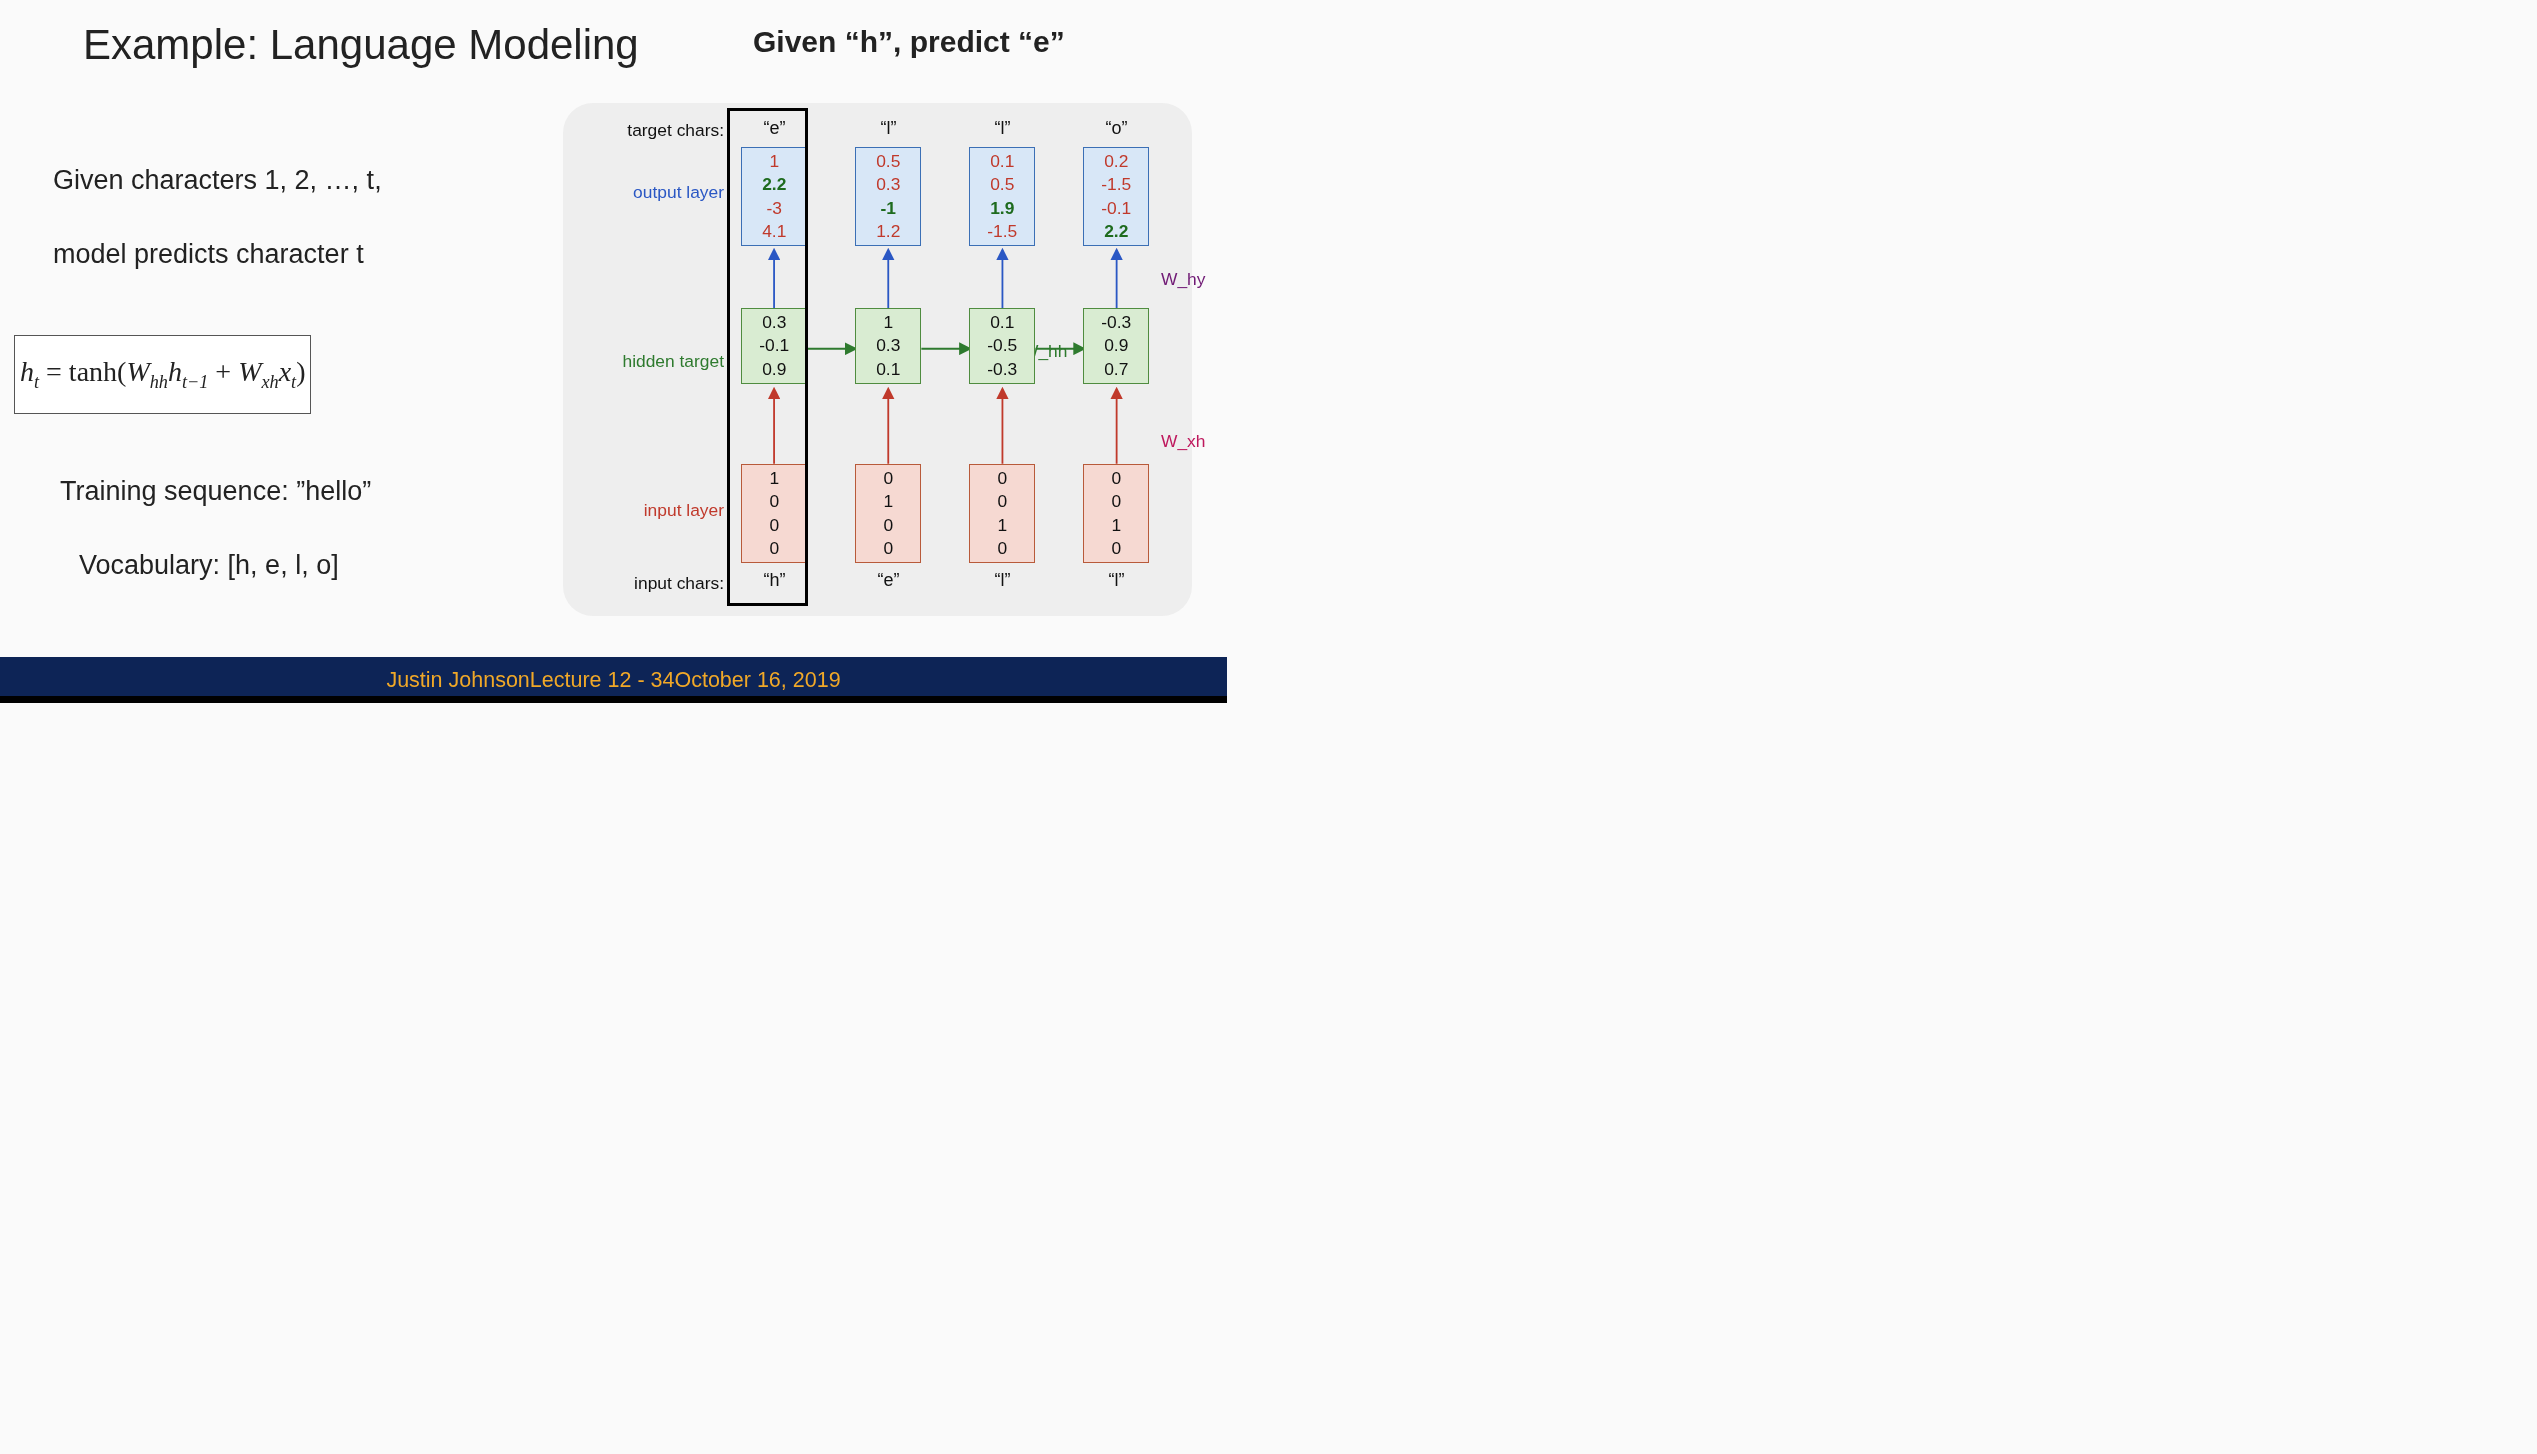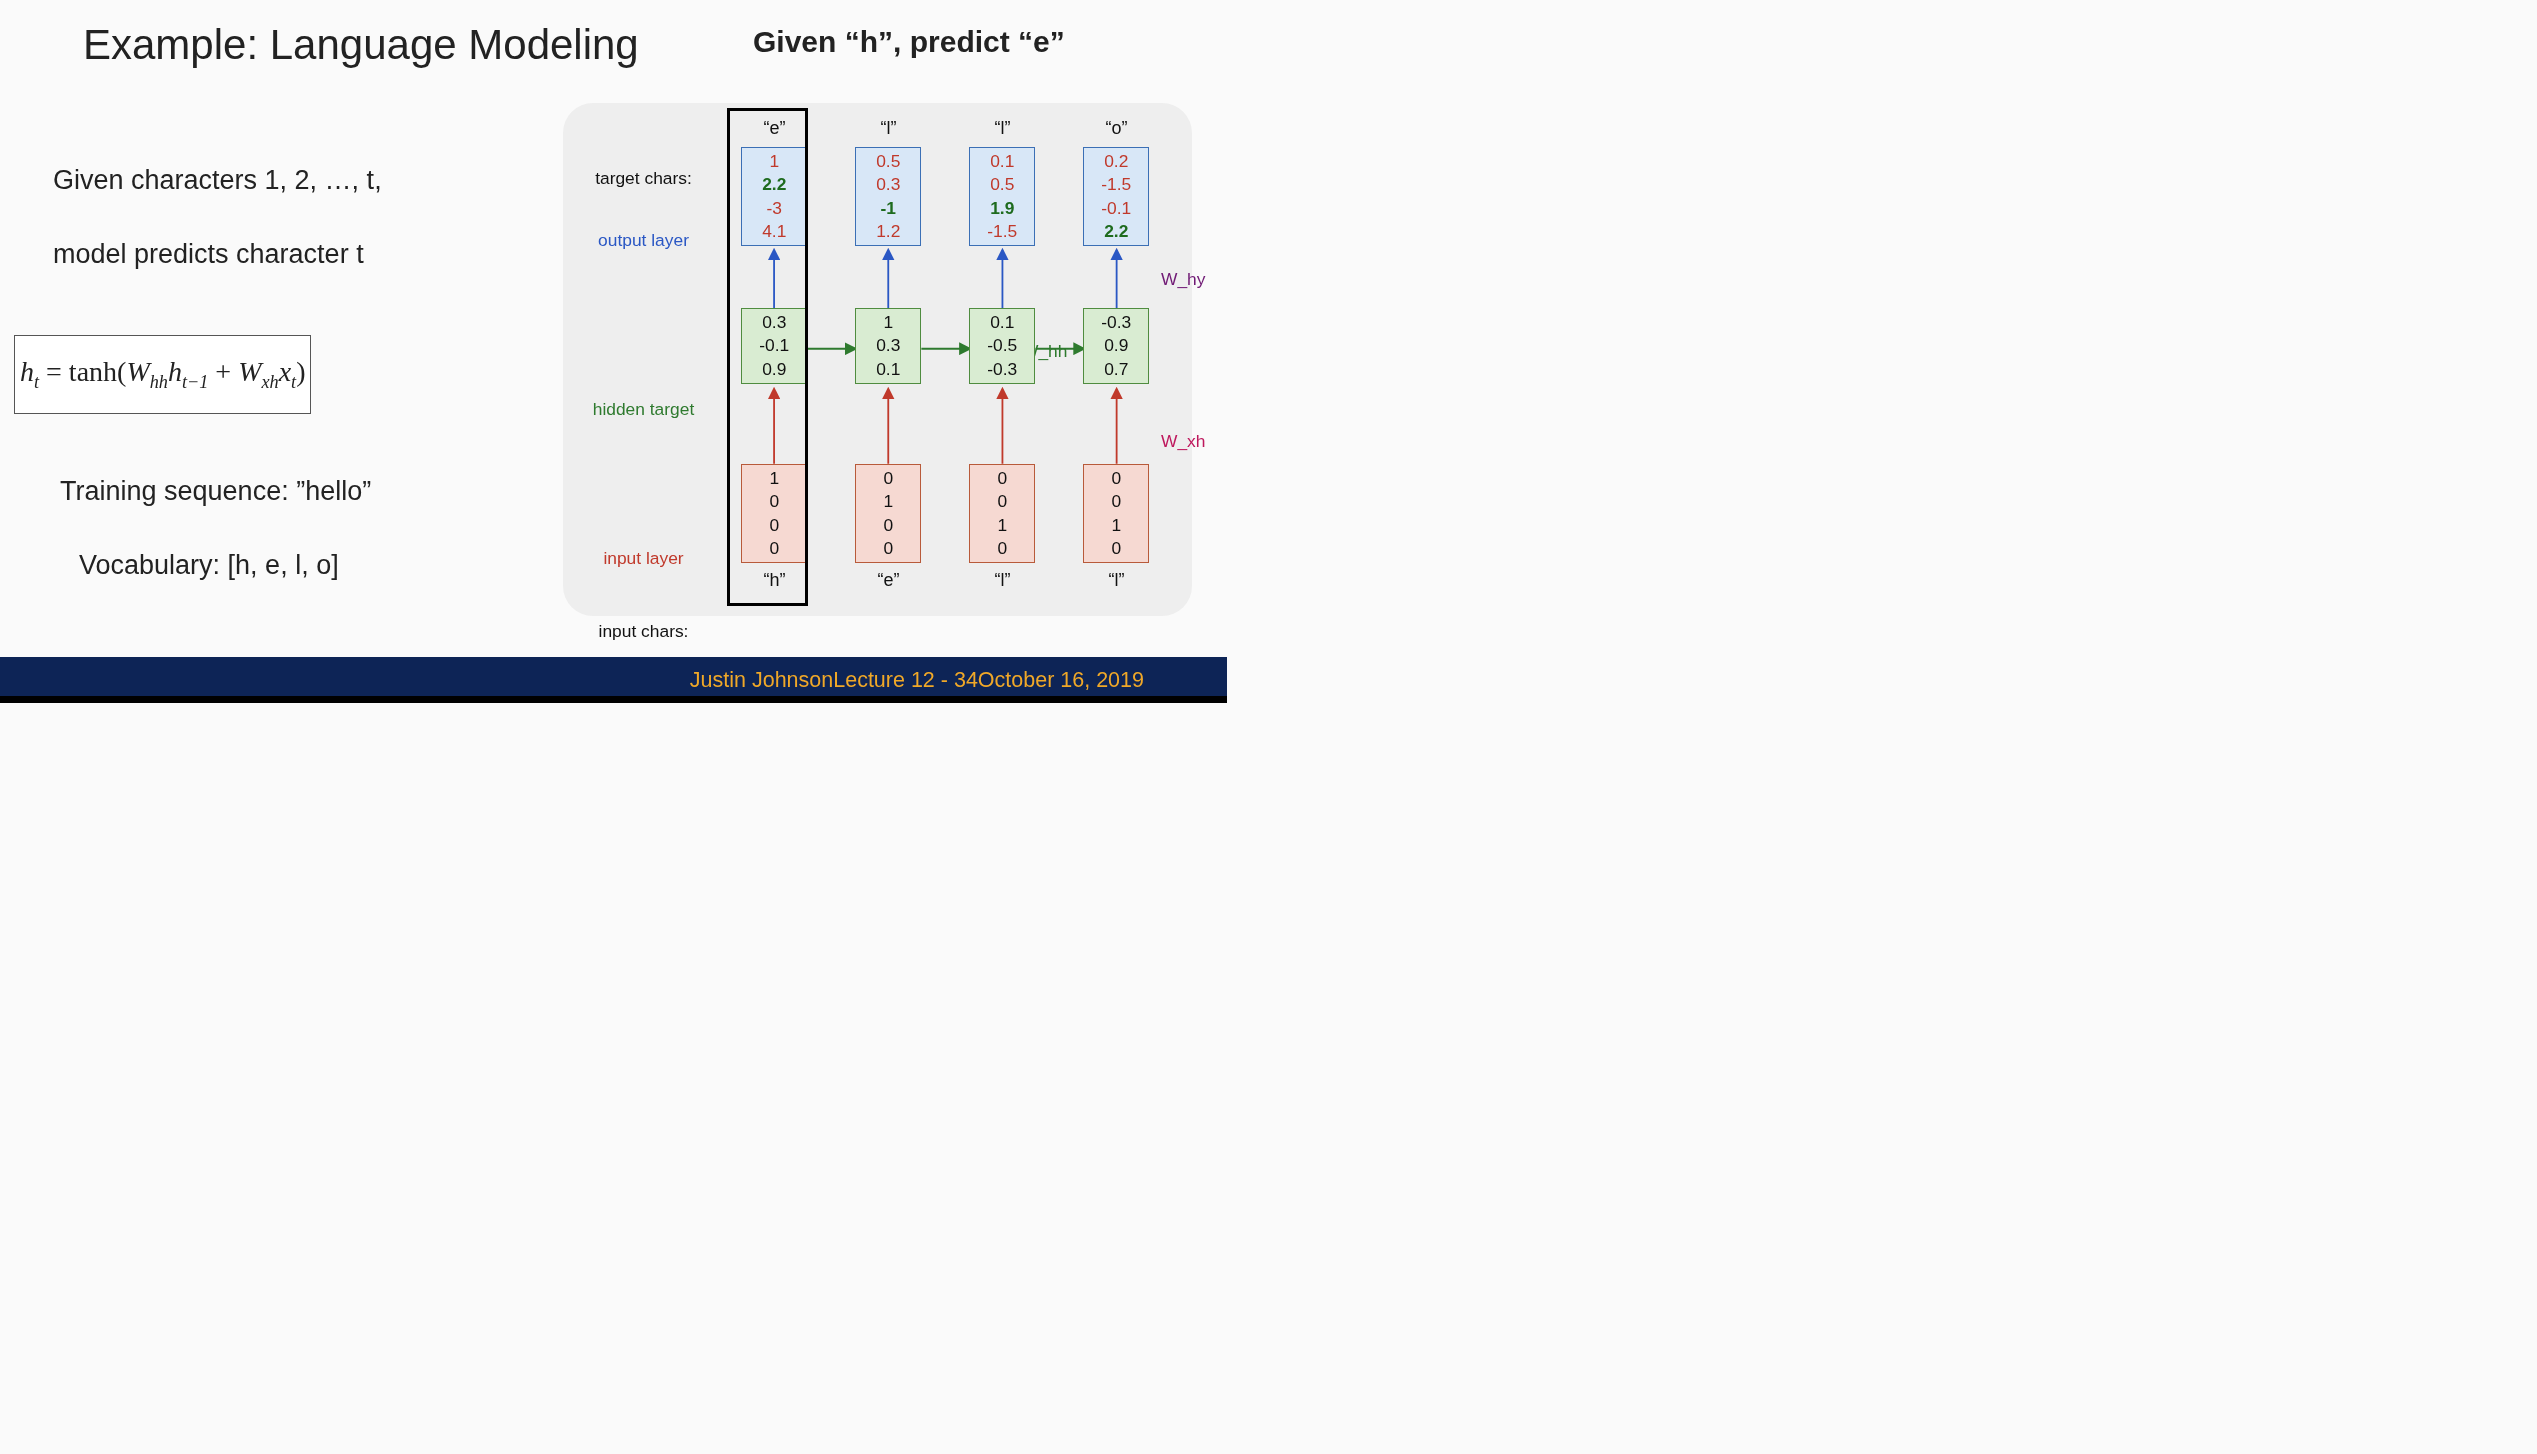--- a/index.html
+++ b/index.html
@@ -66,23 +66,22 @@
   .diagram {
     position: absolute;
     top: 103px; left: 563px;
     width: 629px; height: 513px;
     background: #eeeeee;
     border-radius: 30px;
   }
   .row-label {
     position: absolute;
     font-size: 17.4px;
-    text-align: center;
+    text-align: right;
     width: 161px;
-    margin-top: 48px;
   }
   .lbl-target { top: 16.6px; left: 0; color: #111; }
   .lbl-output { top: 79px; left: 0; color: #2a57c4; }
   .lbl-hidden { top: 248px; left: 0; color: #2e7a2e; }
   .lbl-input  { top: 397px; left: 0; color: #c0392b; }
   .lbl-ichars { top: 470px; left: 0; color: #111; }
 
   .col { position: absolute; top: 0; width: 83px; height: 100%; }
   .c1 { left: 170px; }
   .c2 { left: 284px; }
@@ -133,21 +132,21 @@
 
   
   .footer {
     position: absolute;
     bottom: 0; left: 0; right: 0;
     height: 46px;
     background: #0d2456;
     color: #f0a828;
     display: flex;
     align-items: center;
-    justify-content: flex-end;
+    justify-content: center;
     padding: 0 83px;
     font-size: 21.5px;
   }
   .blackstrip { position:absolute; bottom:0; left:0; right:0; height:7.4px; background:#000; }
 </style>
 </head>
 <body>
 
 <div class="slide">
 

